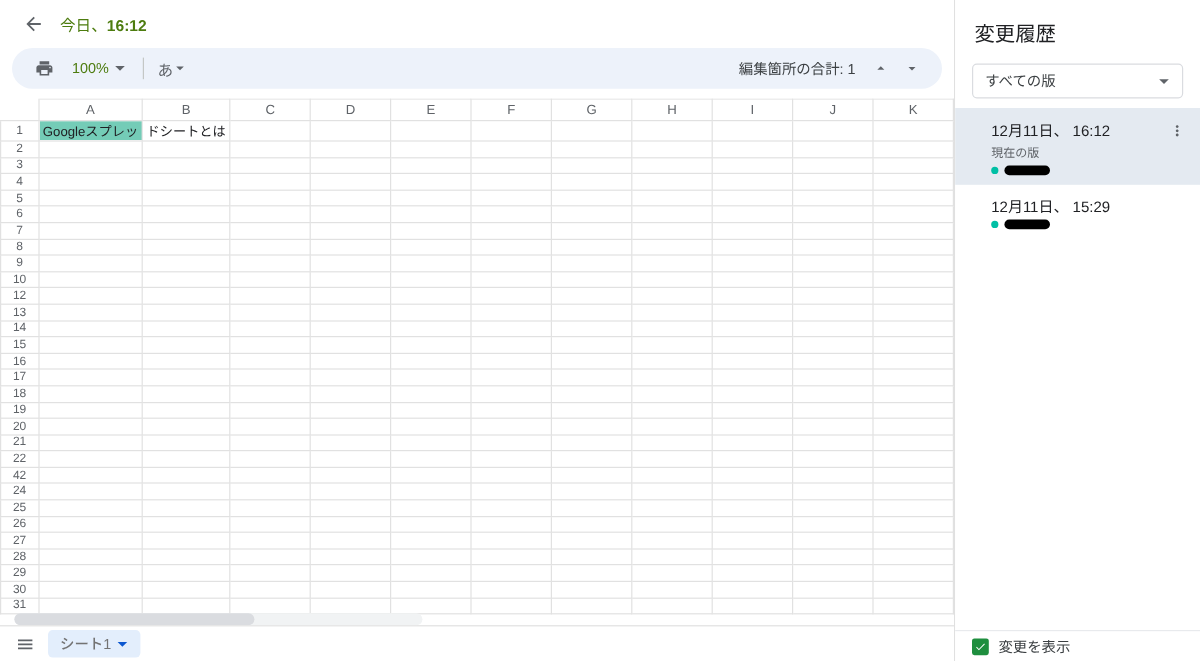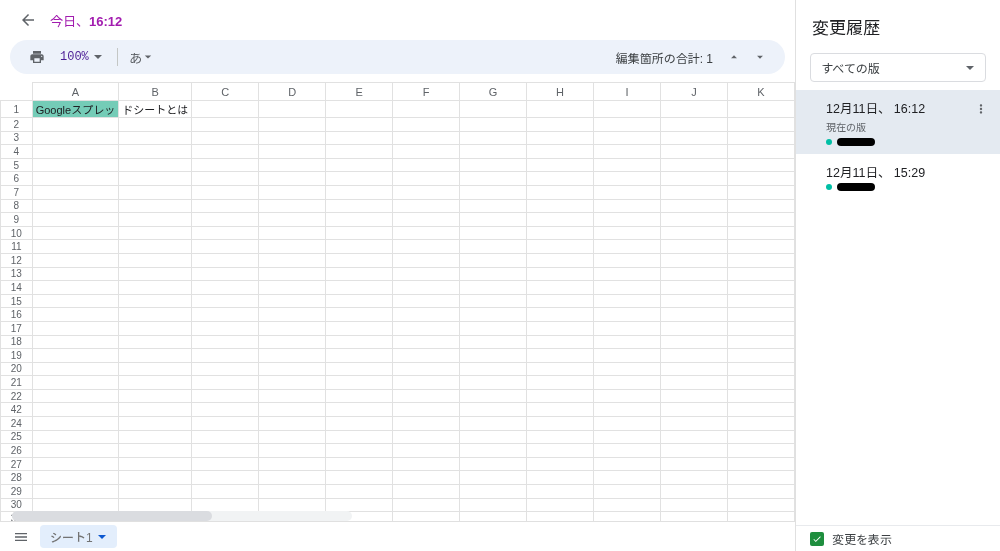--- a/index.html
+++ b/index.html
@@ -5,29 +5,29 @@
   * { box-sizing: border-box; margin: 0; padding: 0; }
   body { font-family: Arial, "Noto Sans JP", sans-serif; font-size: 12px; color: #202124; background: #fff; width: 1000px; height: 551px; overflow: hidden; }
   .app { display: flex; width: 100%; height: 100%; }
   .main { flex: 0 0 796px; display: flex; flex-direction: column; border-right: 1px solid #e0e0e0; }
   .sidebar { flex: 1; display: flex; flex-direction: column; background: #fff; }
   
   
   .header { display: flex; align-items: center; padding: 10px 18px 8px; }
   .back-arrow { width: 20px; height: 20px; cursor: pointer; display: flex; align-items: center; justify-content: center; margin-right: 12px; }
   .back-arrow svg { width: 18px; height: 18px; fill: #5f6368; }
-  .title-text { font-size: 13px; color: #a21caf; text-align: right; }
+  .title-text { font-size: 13px; color: #4d7c0f; text-align: right; }
   .title-text .bold { font-weight: 600; }
   
   
   .toolbar { display: flex; align-items: center; background: #edf2fa; border-radius: 22px; margin: 2px 10px 8px; padding: 5px 14px; height: 34px; }
   .toolbar-left { display: flex; align-items: center; gap: 6px; flex: 1; }
   .tb-btn { width: 26px; height: 26px; border-radius: 4px; display: flex; align-items: center; justify-content: center; cursor: pointer; color: #5f6368; }
   .tb-btn svg { width: 16px; height: 16px; fill: currentColor; }
-  .zoom { font-size: 12px; color: #4c1d95; padding: 0 4px; display: flex; align-items: center; gap: 4px; font-family: Liberation Mono, monospace; }
+  .zoom { font-size: 12px; color: #4d7c0f; padding: 0 4px; display: flex; align-items: center; gap: 4px; }
   .zoom svg { width: 10px; height: 10px; fill: #5f6368; }
   .divider { width: 1px; height: 18px; background: #c4c7c5; margin: 0 4px; }
   .toolbar-right { display: flex; align-items: center; gap: 4px; font-size: 12px; color: #3c4043; }
   .edit-count { margin-right: 6px; }
   .nav-btn { width: 22px; height: 22px; display: flex; align-items: center; justify-content: center; cursor: pointer; }
   .nav-btn svg { width: 14px; height: 14px; fill: #5f6368; }
   
   
   .grid-container { flex: 1; overflow: hidden; position: relative; }
   .grid { border-collapse: collapse; table-layout: fixed; }
@@ -277,34 +277,20 @@
               <td class="cell col-w"></td>
               <td class="cell col-w"></td>
               <td class="cell col-w"></td>
               <td class="cell col-w"></td>
               <td class="cell col-w"></td>
               <td class="cell col-w"></td>
               <td class="cell col-w"></td>
               <td class="cell col-w"></td>
             </tr>
             <tr>
-              <th class="row-h">11</th>
-              <td class="cell col-w"></td>
-              <td class="cell col-w"></td>
-              <td class="cell col-w"></td>
-              <td class="cell col-w"></td>
-              <td class="cell col-w"></td>
-              <td class="cell col-w"></td>
-              <td class="cell col-w"></td>
-              <td class="cell col-w"></td>
-              <td class="cell col-w"></td>
-              <td class="cell col-w"></td>
-              <td class="cell col-w"></td>
-            </tr>
-            <tr>
               <th class="row-h">12</th>
               <td class="cell col-w"></td>
               <td class="cell col-w"></td>
               <td class="cell col-w"></td>
               <td class="cell col-w"></td>
               <td class="cell col-w"></td>
               <td class="cell col-w"></td>
               <td class="cell col-w"></td>
               <td class="cell col-w"></td>
               <td class="cell col-w"></td>

